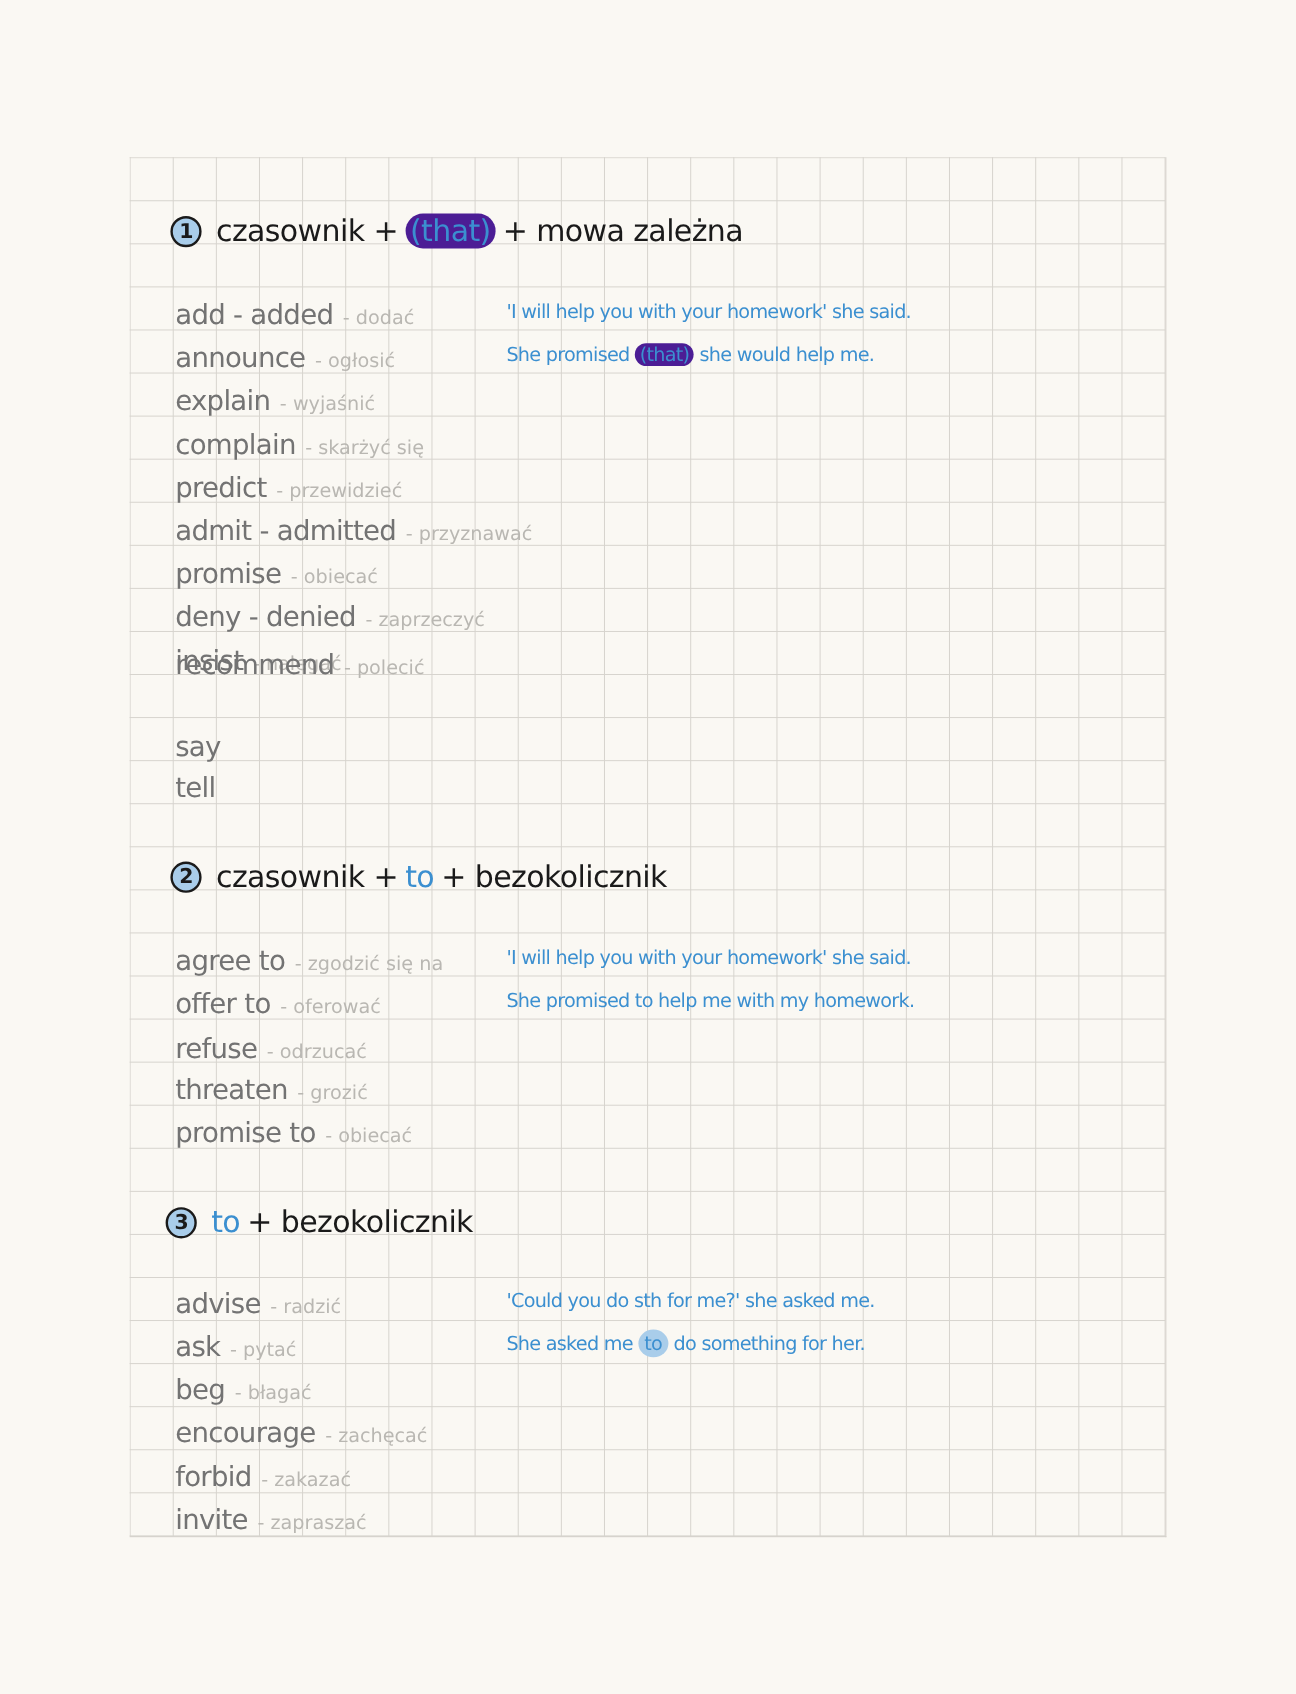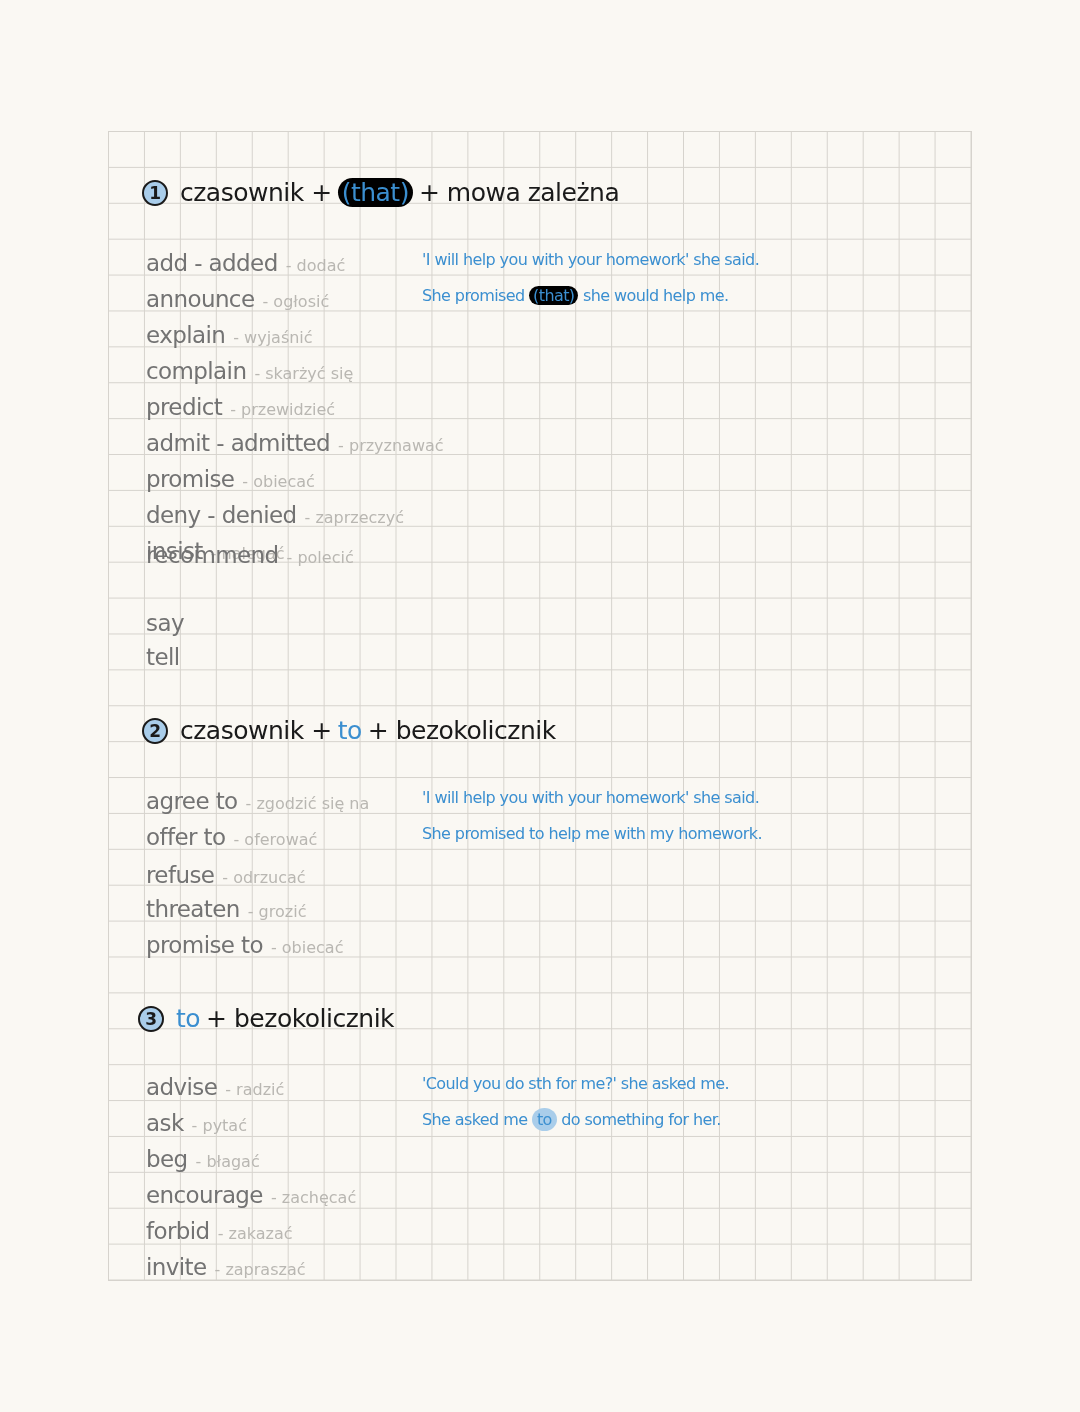--- a/index.html
+++ b/index.html
@@ -21,21 +21,21 @@
     font-family:"DejaVu Sans", sans-serif; font-size:25px; color:#1a1a1a; letter-spacing:-0.5px;
     display:flex; align-items:center; gap:6px;
   }
   .num {
     display:inline-flex; align-items:center; justify-content:center;
     width:26px; height:26px; border-radius:50%; border:2.5px solid #1a1a1a; background:#a9cdea;
     font-size:17px; font-weight:bold; color:#1a1a1a; box-sizing:border-box; margin-right:6px;
   }
   .blue { color:#3b8fd0; }
   .hl {
-    background:#000000; border-radius:16px; padding:0 4px; color:#3b8fd0;
+    background:#4c1d95; border-radius:16px; padding:0 4px; color:#3b8fd0;
   }
   .hlc {
     background:#a9cdea; border-radius:50%; padding:2px 5px; color:#3b8fd0;
   }
   .ul { text-decoration-color:#a9cdea; text-decoration-thickness:3px; text-underline-offset:3px; }
   .verb-row { position:absolute; left:146px; display:flex; align-items:baseline; gap:8px; }
   .verb {
     font-family:"DejaVu Sans", sans-serif; font-size:23px; color:#737373; letter-spacing:-0.6px;
   }
   .trans { font-family:"DejaVu Sans", sans-serif; font-size:16px; color:#b9b7b2; }

